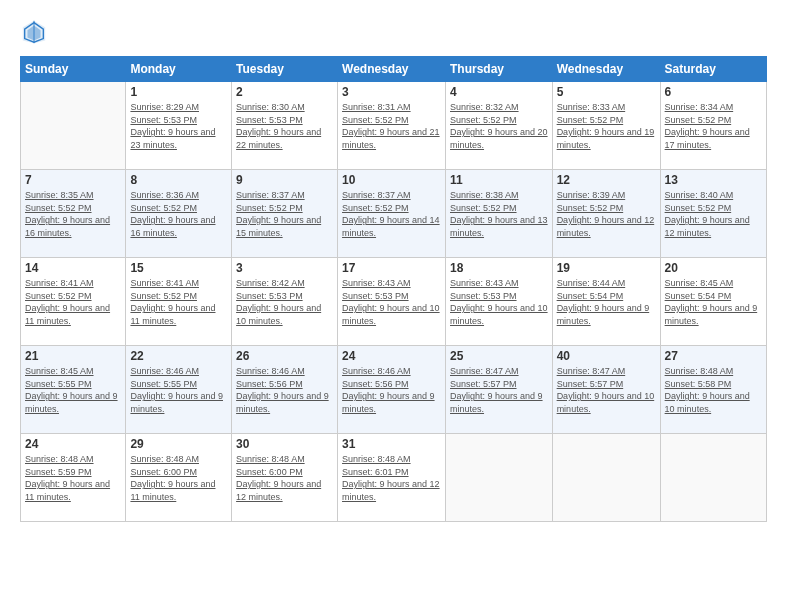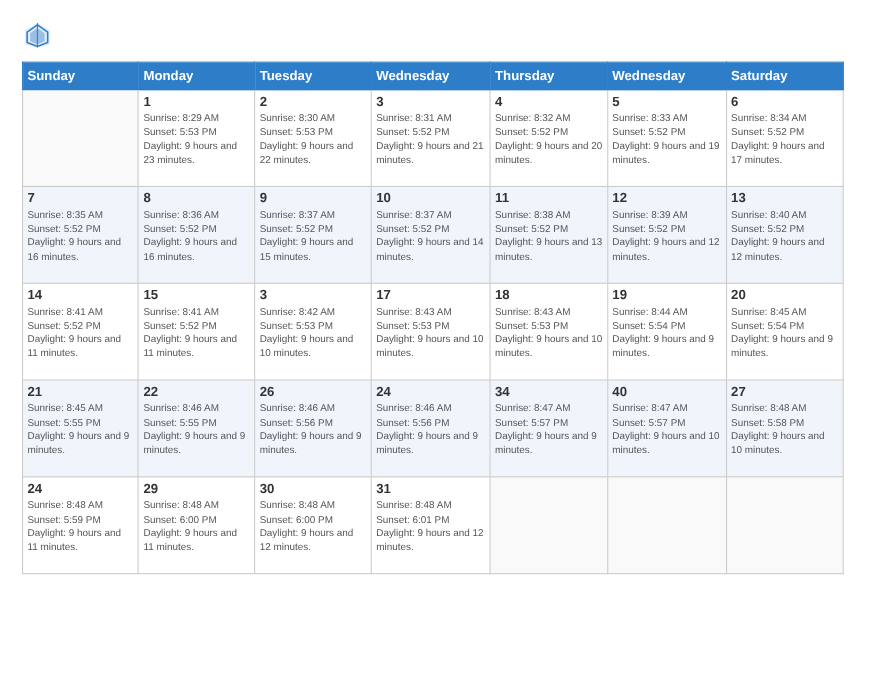--- a/index.html
+++ b/index.html
@@ -86,20 +86,21 @@
       font-size: 12px;
       font-weight: bold;
       color: #333;
       display: block;
       margin-bottom: 2px;
     }
     .day-info {
       font-size: 9px;
       color: #555;
       line-height: 1.4;
+      text-decoration: underline;
     }
     .empty-cell {
       background: #f9f9f9;
     }
     .row-alt {
       background: #f0f5fc;
     }
   </style>
 </head>
 <body>
@@ -235,21 +236,21 @@
           </td>
           <td>
             <span class="day-num">26</span>
             <div class="day-info">Sunrise: 8:46 AM<br>Sunset: 5:56 PM<br>Daylight: 9 hours and 9 minutes.</div>
           </td>
           <td>
             <span class="day-num">24</span>
             <div class="day-info">Sunrise: 8:46 AM<br>Sunset: 5:56 PM<br>Daylight: 9 hours and 9 minutes.</div>
           </td>
           <td>
-            <span class="day-num">34</span>
+            <span class="day-num">25</span>
             <div class="day-info">Sunrise: 8:47 AM<br>Sunset: 5:57 PM<br>Daylight: 9 hours and 9 minutes.</div>
           </td>
           <td>
             <span class="day-num">40</span>
             <div class="day-info">Sunrise: 8:47 AM<br>Sunset: 5:57 PM<br>Daylight: 9 hours and 10 minutes.</div>
           </td>
           <td>
             <span class="day-num">27</span>
             <div class="day-info">Sunrise: 8:48 AM<br>Sunset: 5:58 PM<br>Daylight: 9 hours and 10 minutes.</div>
           </td>

